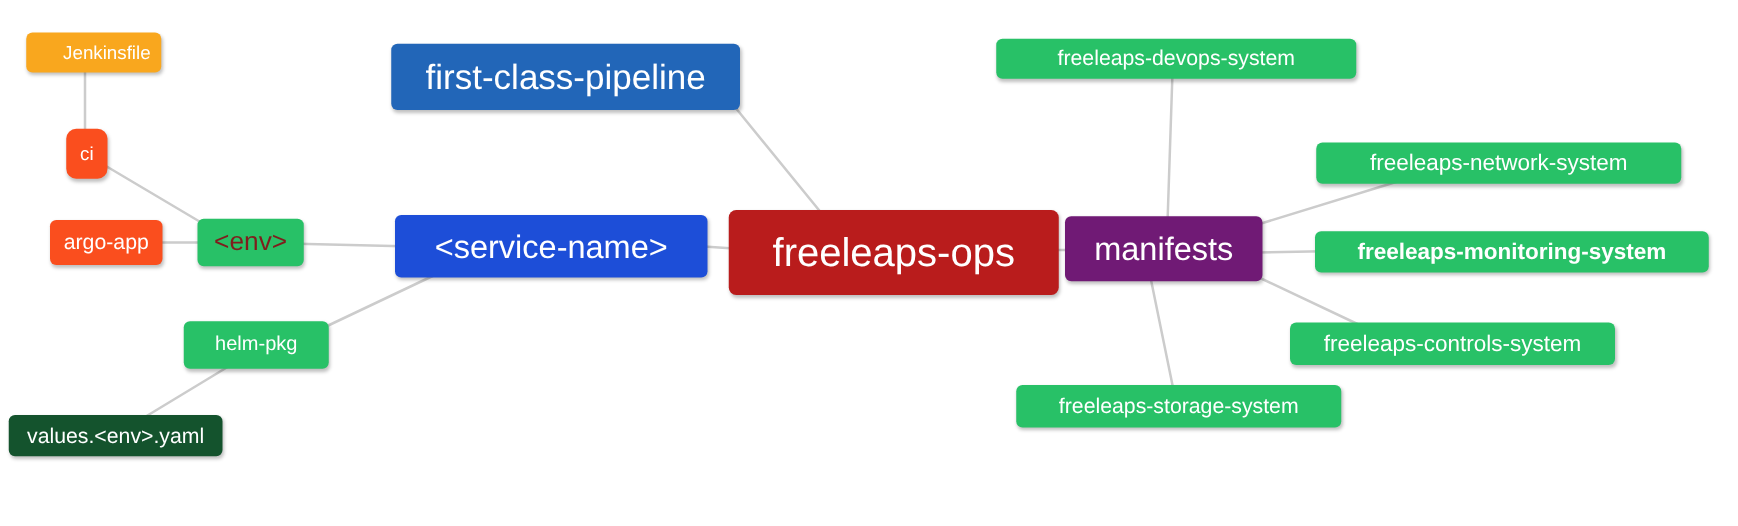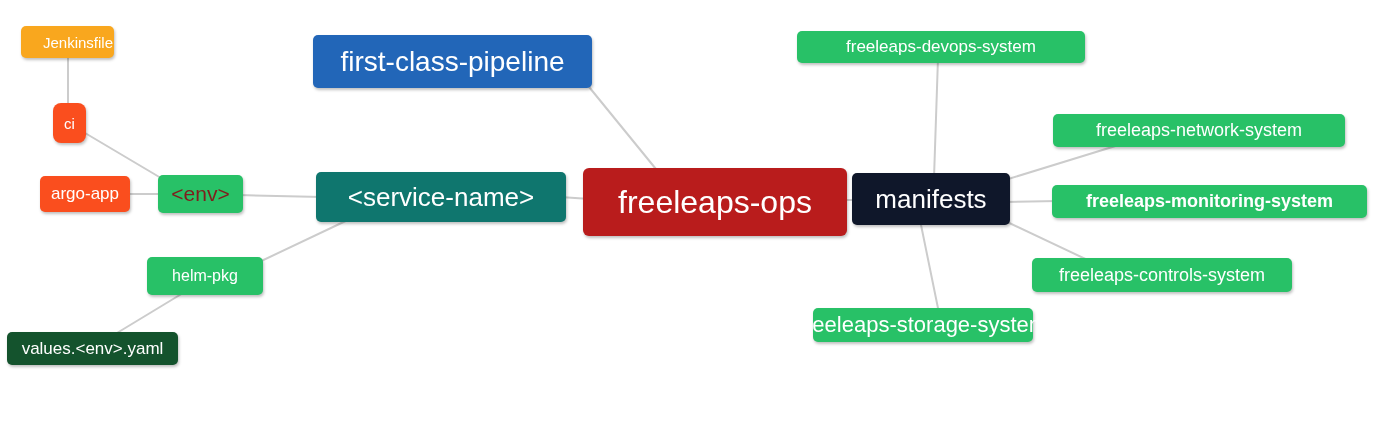--- a/index.html
+++ b/index.html
@@ -50,29 +50,29 @@
       <line x1="560" y1="197" x2="590" y2="199" stroke="#cccccc" stroke-width="2" stroke-linecap="round"></line>
       <line x1="585" y1="82" x2="660" y2="174" stroke="#cccccc" stroke-width="2" stroke-linecap="round"></line>
       <line x1="840" y1="200" x2="858" y2="200" stroke="#cccccc" stroke-width="2" stroke-linecap="round"></line>
       <line x1="934" y1="178" x2="938" y2="58" stroke="#cccccc" stroke-width="2" stroke-linecap="round"></line>
       <line x1="1005" y1="180" x2="1122" y2="144" stroke="#cccccc" stroke-width="2" stroke-linecap="round"></line>
       <line x1="1005" y1="202" x2="1058" y2="201" stroke="#cccccc" stroke-width="2" stroke-linecap="round"></line>
       <line x1="1003" y1="220" x2="1094" y2="263" stroke="#cccccc" stroke-width="2" stroke-linecap="round"></line>
       <line x1="920" y1="220" x2="939" y2="313" stroke="#cccccc" stroke-width="2" stroke-linecap="round"></line>
     </svg>
   <div id="node-layer">
-      <div class="node" style="left: 21px; top: 26px; width: 93px; height: 32px; font-size: 15px; border-radius: 5px; background: rgb(249, 167, 30); color: rgb(255, 255, 255); padding-left: 21px;">Jenkinsfile</div>
+      <div class="node" style="left: 21px; top: 26px; width: 108px; height: 32px; font-size: 15px; border-radius: 5px; background: rgb(249, 167, 30); color: rgb(255, 255, 255); padding-left: 21px;">Jenkinsfile</div>
       <div class="node" style="left: 53px; top: 103px; width: 33px; height: 40px; font-size: 15px; border-radius: 8px; background: rgb(250, 78, 30); color: rgb(255, 255, 255);">ci</div>
       <div class="node" style="left: 40px; top: 176px; width: 90px; height: 36px; font-size: 17px; border-radius: 5px; background: rgb(250, 78, 30); color: rgb(255, 255, 255);">argo-app</div>
       <div class="node" style="left: 158px; top: 175px; width: 85px; height: 38px; font-size: 21px; border-radius: 5px; background: rgb(40, 193, 103); color: #7f1d1d;">&lt;env&gt;</div>
       <div class="node" style="left: 147px; top: 257px; width: 116px; height: 38px; font-size: 16px; border-radius: 5px; background: rgb(40, 193, 103); color: rgb(255, 255, 255);">helm-pkg</div>
       <div class="node" style="left: 7px; top: 332px; width: 171px; height: 33px; font-size: 17px; border-radius: 5px; background: #14532d; color: rgb(255, 255, 255);">values.&lt;env&gt;.yaml</div>
       <div class="node" style="left: 313px; top: 35px; width: 279px; height: 53px; font-size: 28px; border-radius: 5px; background: rgb(34, 102, 184); color: rgb(255, 255, 255);">first-class-pipeline</div>
-      <div class="node" style="left: 316px; top: 172px; width: 250px; height: 50px; font-size: 26px; border-radius: 5px; background: #0f766e; color: rgb(255, 255, 255);">&lt;service-name&gt;</div>
+      <div class="node" style="left: 316px; top: 172px; width: 250px; height: 50px; font-size: 26px; border-radius: 5px; background: #1d4ed8; color: rgb(255, 255, 255);">&lt;service-name&gt;</div>
       <div class="node" style="left: 583px; top: 168px; width: 264px; height: 68px; font-size: 32px; border-radius: 6px; background: #b91c1c; color: rgb(255, 255, 255);">freeleaps-ops</div>
-      <div class="node" style="left: 852px; top: 173px; width: 158px; height: 52px; font-size: 26px; border-radius: 5px; background: #0f172a; color: rgb(255, 255, 255);">manifests</div>
+      <div class="node" style="left: 852px; top: 173px; width: 158px; height: 52px; font-size: 26px; border-radius: 5px; background: #701a75; color: rgb(255, 255, 255);">manifests</div>
       <div class="node" style="left: 797px; top: 31px; width: 288px; height: 32px; font-size: 17px; border-radius: 5px; background: rgb(40, 193, 103); color: rgb(255, 255, 255);">freeleaps-devops-system</div>
       <div class="node" style="left: 1053px; top: 114px; width: 292px; height: 33px; font-size: 18px; border-radius: 5px; background: rgb(40, 193, 103); color: rgb(255, 255, 255);">freeleaps-network-system</div>
       <div class="node" style="left: 1052px; top: 185px; width: 315px; height: 33px; font-size: 18px; border-radius: 5px; background: rgb(40, 193, 103); color: rgb(255, 255, 255); font-weight: bold;">freeleaps-monitoring-system</div>
       <div class="node" style="left: 1032px; top: 258px; width: 260px; height: 34px; font-size: 18px; border-radius: 5px; background: rgb(40, 193, 103); color: rgb(255, 255, 255);">freeleaps-controls-system</div>
-      <div class="node" style="left: 813px; top: 308px; width: 220px; height: 34px; font-size: 22px; border-radius: 5px; background: rgb(40, 193, 103); color: rgb(255, 255, 255);">freeleaps-storage-system</div>
+      <div class="node" style="left: 813px; top: 308px; width: 260px; height: 34px; font-size: 17px; border-radius: 5px; background: rgb(40, 193, 103); color: rgb(255, 255, 255);">freeleaps-storage-system</div>
     </div>
 </div>
 
 </body></html>

